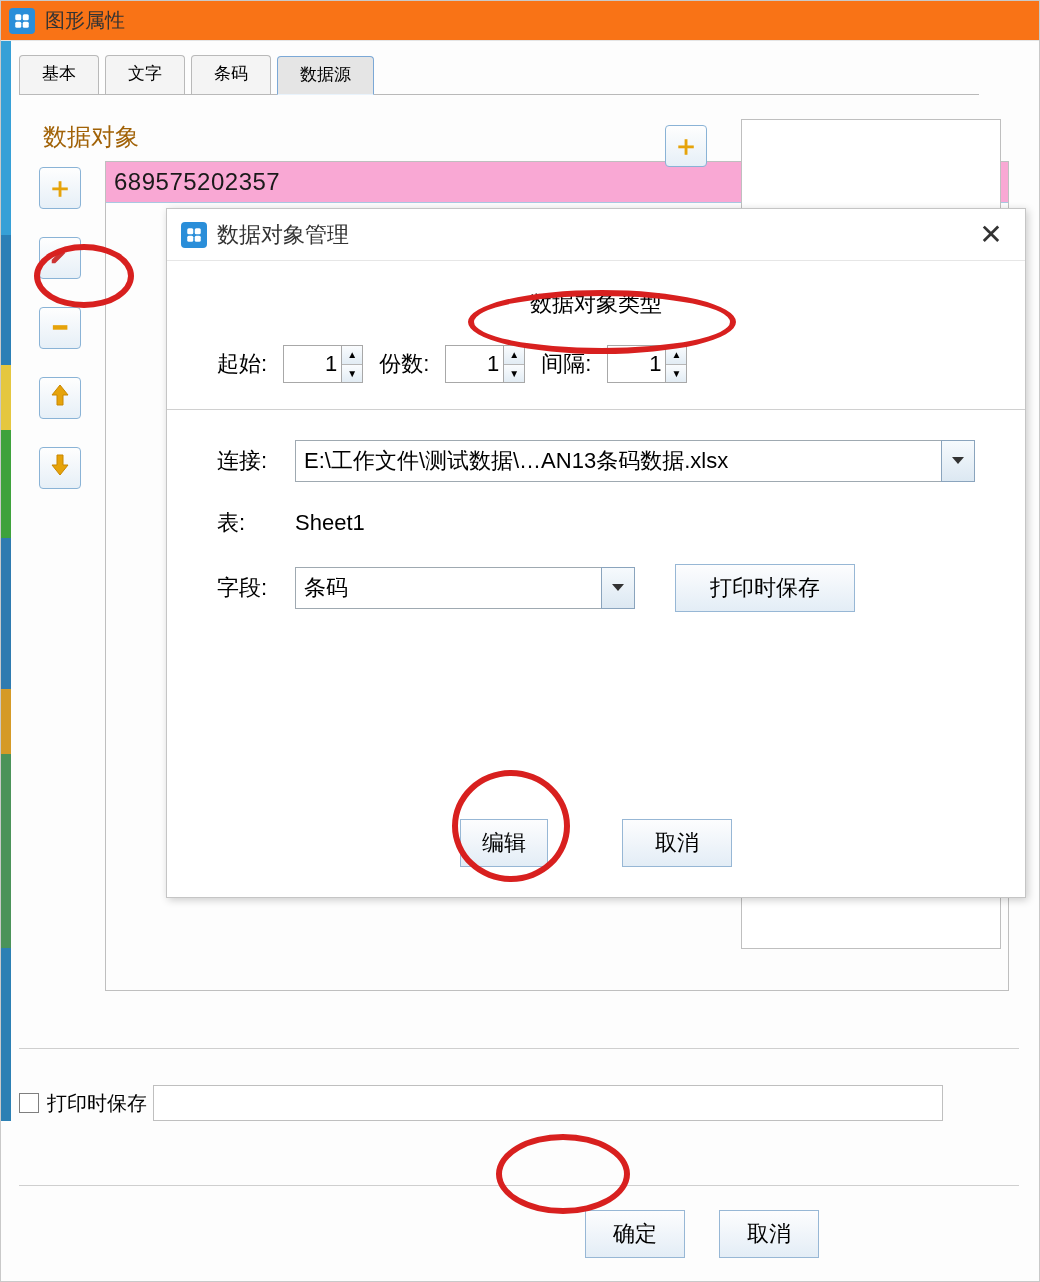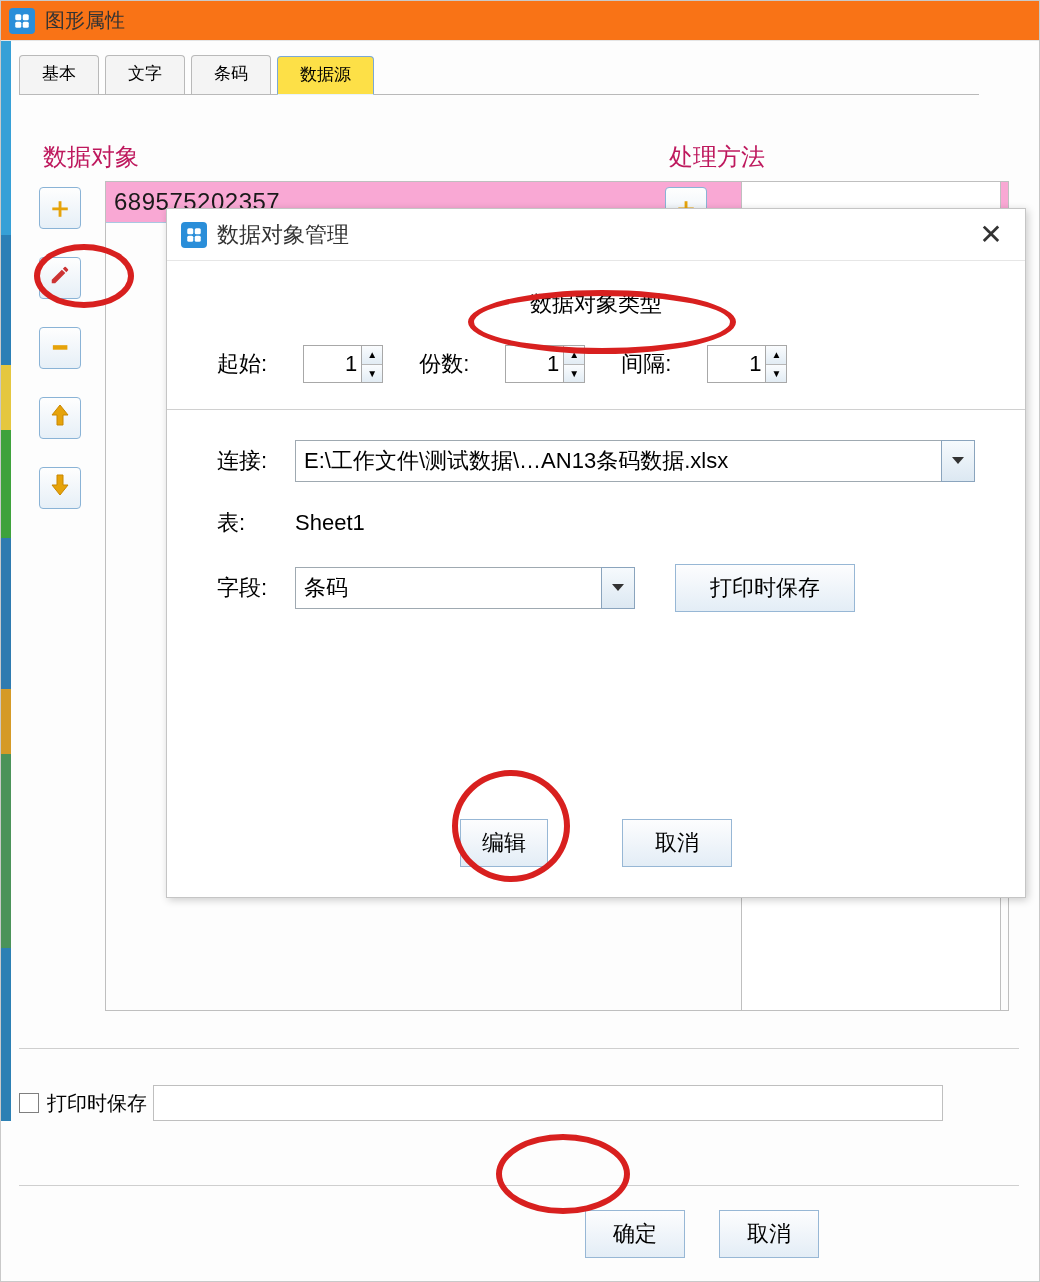--- a/index.html
+++ b/index.html
@@ -59,36 +59,36 @@
     border: 1px solid #b9b9b9;
     border-bottom: none;
     margin-right: 6px;
     background: #f4f4f4;
     font-size: 17px;
     border-top-left-radius: 4px;
     border-top-right-radius: 4px;
     cursor: pointer;
   }
   .tab.active {
-    background: #fde047;
+    background: #e5e5e5;
     border-color: #7ba8d6;
     position: relative;
     top: 1px;
     border-bottom: 1px solid #e9f3fc;
   }
   
   .tab-body {
     position: absolute;
     left: 38px; top: 118px;
     width: 970px;
   }
   .section-label {
     font-size: 24px;
-    margin: 22px 4px 8px;
-    color: #be185d;
+    margin: 2px 4px 8px;
+    color: #a16207;
   }
   .data-panel {
     display: flex;
   }
   .tool-col {
     width: 66px;
     display: flex;
     flex-direction: column;
     gap: 28px;
     margin-top: 6px;
@@ -319,21 +319,20 @@
         </div>
       </div>
 
       <div class="data-list" style="width:506px;">
         <div class="data-row">689575202357</div>
       </div>
     </div>
   </div>
 
   <div class="method-section">
-    <div class="section-label">处理方法</div>
     <div class="method-box">
       <div class="tool-col" style="gap:20px;">
         <div class="tool-btn">
           <span class="plus-ic">＋</span>
         </div>
       </div>
       <div class="method-list"></div>
     </div>
   </div>
 
@@ -364,21 +363,21 @@
       <span>✕</span>
     </span>
   </div>
 
   <div class="modal-body">
 
     <div class="row" style="justify-content:center; flex-direction:column;">
       <span class="lbl">数据对象类型</span>
     </div>
 
-    <div class="row" style="gap:36px; justify-content:flex-start;">
+    <div class="row" style="gap:16px; justify-content:flex-start;">
       <span class="lbl">起始:</span>
       <div class="spin">
         <input value="1" style="">
         <div class="spin-btns">
             <div>▲</div>
             <div>▼</div>
           </div>
       </div>
 
       <span class="lbl">份数:</span>

